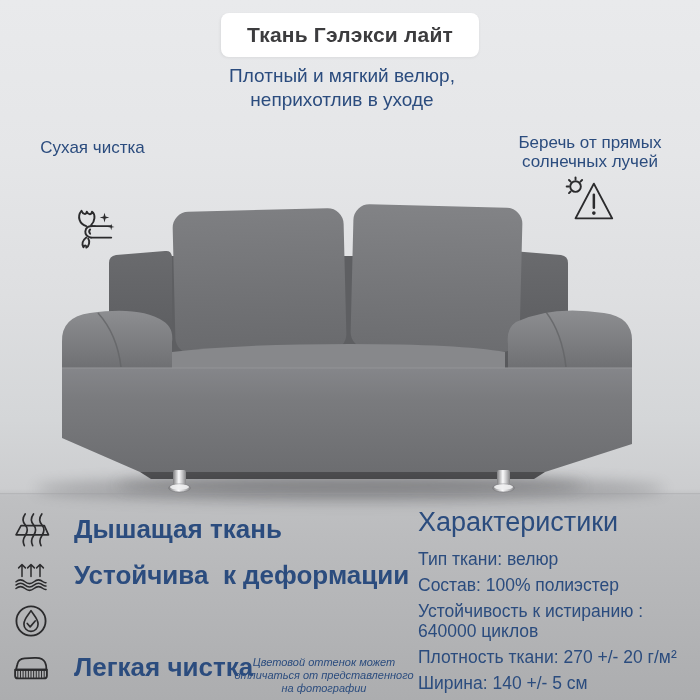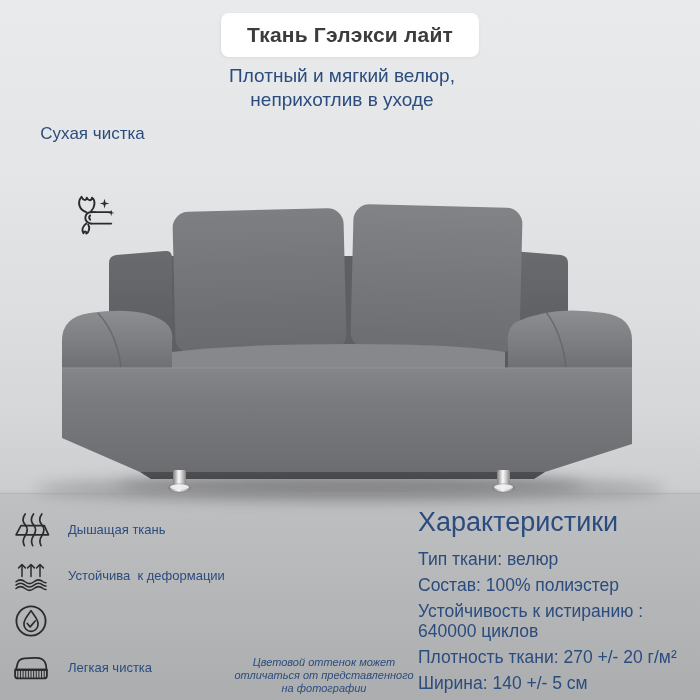--- a/index.html
+++ b/index.html
@@ -22,30 +22,30 @@
   .title-box .t{font-size:21px;font-weight:bold;color:#3c3c3e;letter-spacing:0.2px;}
 
   .subtitle{
     position:absolute;top:64px;left:0;width:684px;text-align:center;
     font-size:19px;line-height:24px;font-weight:500;color:#2b4c7e;white-space:pre-line;
   }
 
   .care{position:absolute;display:flex;flex-direction:column;align-items:center;}
   .care-label{font-size:17px;font-weight:500;color:#2b4c7e;text-align:center;line-height:19px;white-space:pre-line;}
   .care .icon{margin-top:8px;line-height:0;}
-  .care1{left:10px;top:124px;width:165px;gap:40px;}
+  .care1{left:10px;top:138px;width:165px;gap:40px;}
   .care2{left:255px;top:138px;width:190px;}
   .care2 .icon{margin-right:30px;margin-top:6px;}
   .care3{left:492px;top:133px;width:196px;}
   .care3 .icon{margin-top:3px;}
 
   .features{position:absolute;left:8px;top:506px;display:flex;flex-direction:column;}
   .feature-row{display:flex;align-items:center;height:46px;}
   .feature-icon{width:46px;display:flex;justify-content:center;line-height:0;}
-  .feature-label{margin-left:14px;font-size:13px;font-weight:400;color:#2b4c7e;white-space:pre-wrap;}
+  .feature-label{margin-left:20px;font-size:26px;font-weight:700;color:#2b4c7e;white-space:pre-wrap;}
 
   .specs{position:absolute;left:418px;top:507px;width:284px;}
   .specs-title{font-size:27px;font-weight:500;color:#2b4c7e;margin-bottom:11px;}
   .spec-line{font-size:17.5px;line-height:20px;margin-bottom:6px;font-weight:500;color:#2b4c7e;white-space:pre-line;}
 
   .disclaimer{
     position:absolute;left:228px;top:656px;width:192px;text-align:center;
     font-size:11px;line-height:13px;font-weight:500;color:#2b4c7e;white-space:pre-line;font-style:italic;
   }
   .ic{stroke:#2b2b2d;fill:none;stroke-width:2;stroke-linecap:round;stroke-linejoin:round;}
@@ -147,20 +147,39 @@
           <path d="M21,25.5 q-2,2 0,4.5"></path>
           <path d="M17,34 C13,37 12,41 14,44 C15.5,41.5 17.5,42 17,44.5 C20,43 21,38 19,35"></path>
         </g>
         <path d="M36,8 L37.1,12 L41,13.1 L37.1,14.2 L36,18.2 L34.9,14.2 L31,13.1 L34.9,12 Z" fill="#2b2b2d"></path>
         <path d="M43,19.5 L43.7,22.2 L46.4,22.9 L43.7,23.6 L43,26.3 L42.3,23.6 L39.6,22.9 L42.3,22.2 Z" fill="#2b2b2d"></path>
       </svg>
     </span>
   </div>
 
 
+  <div class="care care3">
+    <div class="care-label">Беречь от прямых
+солнечных лучей</div>
+    <span class="icon">
+      <svg width="54" height="54" viewBox="0 0 56 56">
+        <g class="ic" stroke-width="1.8">
+          <circle cx="13" cy="13" r="5.5"></circle>
+          <path d="M13,3.5 L13,5.8"></path>
+            <path d="M3.8,13 L6.1,13"></path>
+          <path d="M6.2,6.2 L7.9,7.9"></path>
+            <path d="M18.1,7.9 L19.8,6.2"></path>
+          <path d="M6.2,19.8 L7.9,18.1"></path>
+        </g>
+        <path class="ic" stroke-width="2.4" d="M32,10 L51,46 L13,46 Z"></path>
+        <line x1="32" y1="21.5" x2="32" y2="35" stroke="#2b2b2d" stroke-width="2.6" stroke-linecap="round"></line>
+        <circle cx="32" cy="40.5" r="1.9" fill="#2b2b2d"></circle>
+      </svg>
+    </span>
+  </div>
 
   <div class="features">
     <div class="feature-row">
       <span class="feature-icon">
         <svg width="40" height="40" viewBox="0 0 48 48">
           <g class="ic">
             <path d="M12,20 L40,20 L45,31 L6,31 Z"></path>
             <path d="M17,6 q-5,7 0,13 q5,6 0,13 q-4,6 -1,12"></path>
             <path d="M27,6 q-5,7 0,13 q5,6 0,13 q-4,6 -1,12"></path>
             <path d="M37,6 q-5,7 0,13 q5,6 0,13 q-4,6 -1,12"></path>

